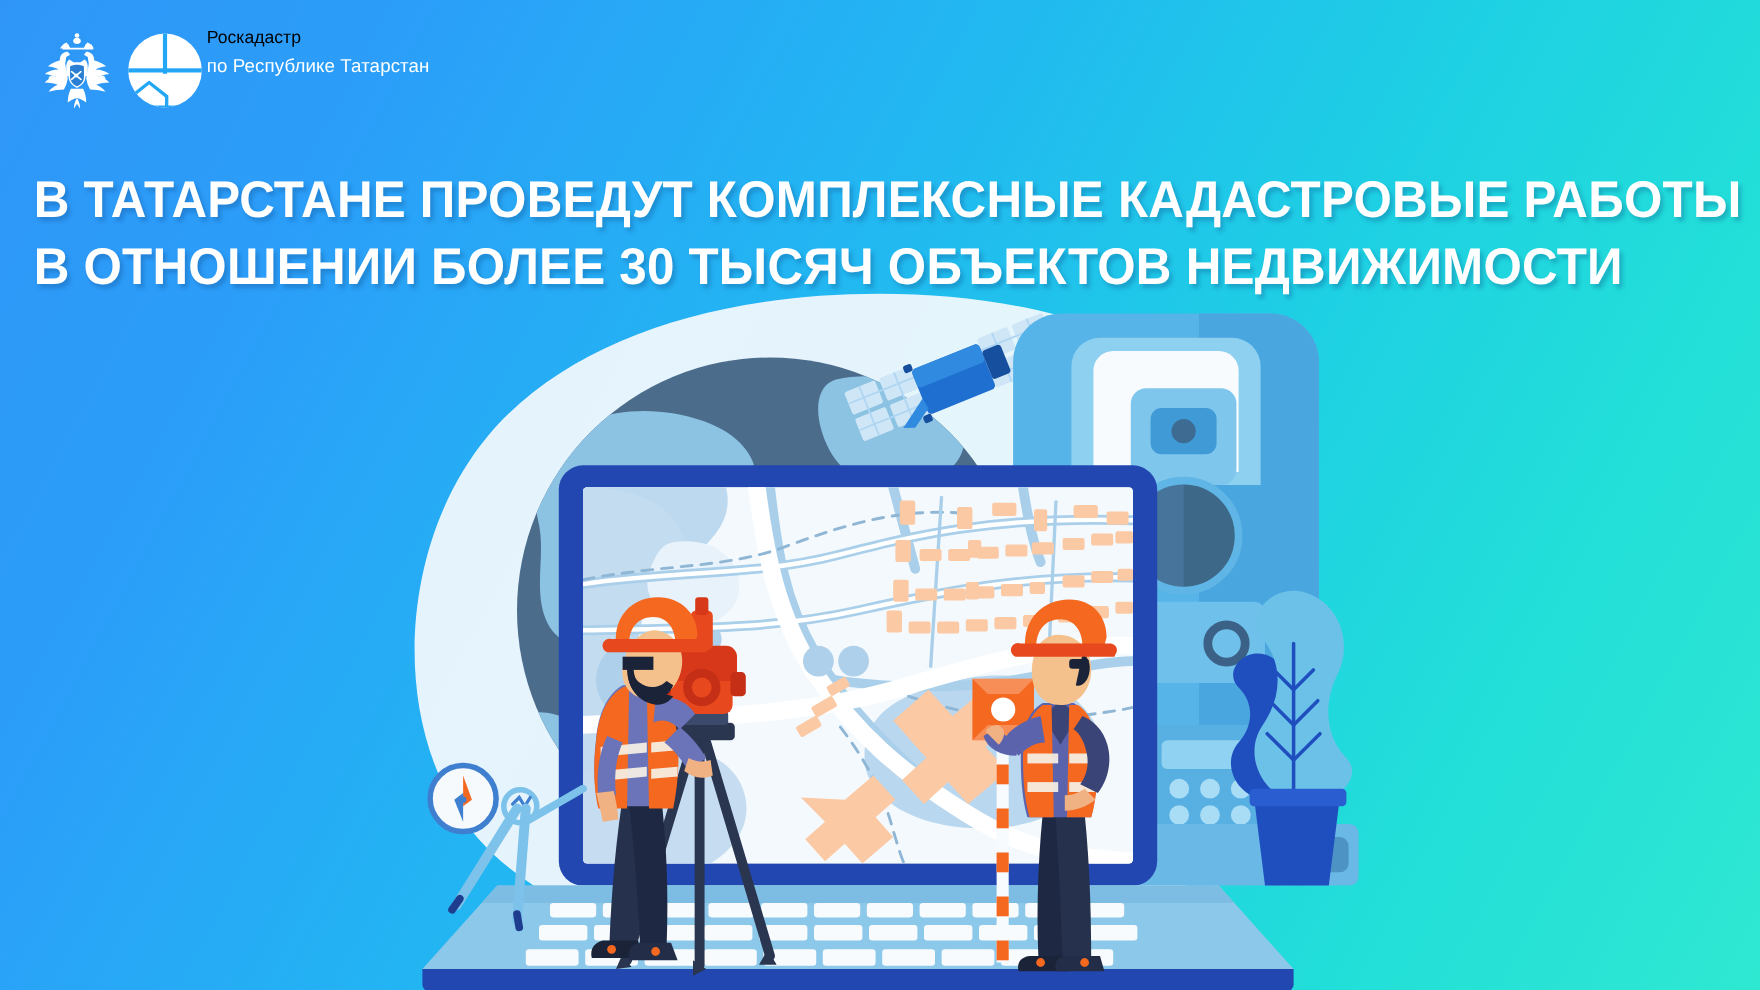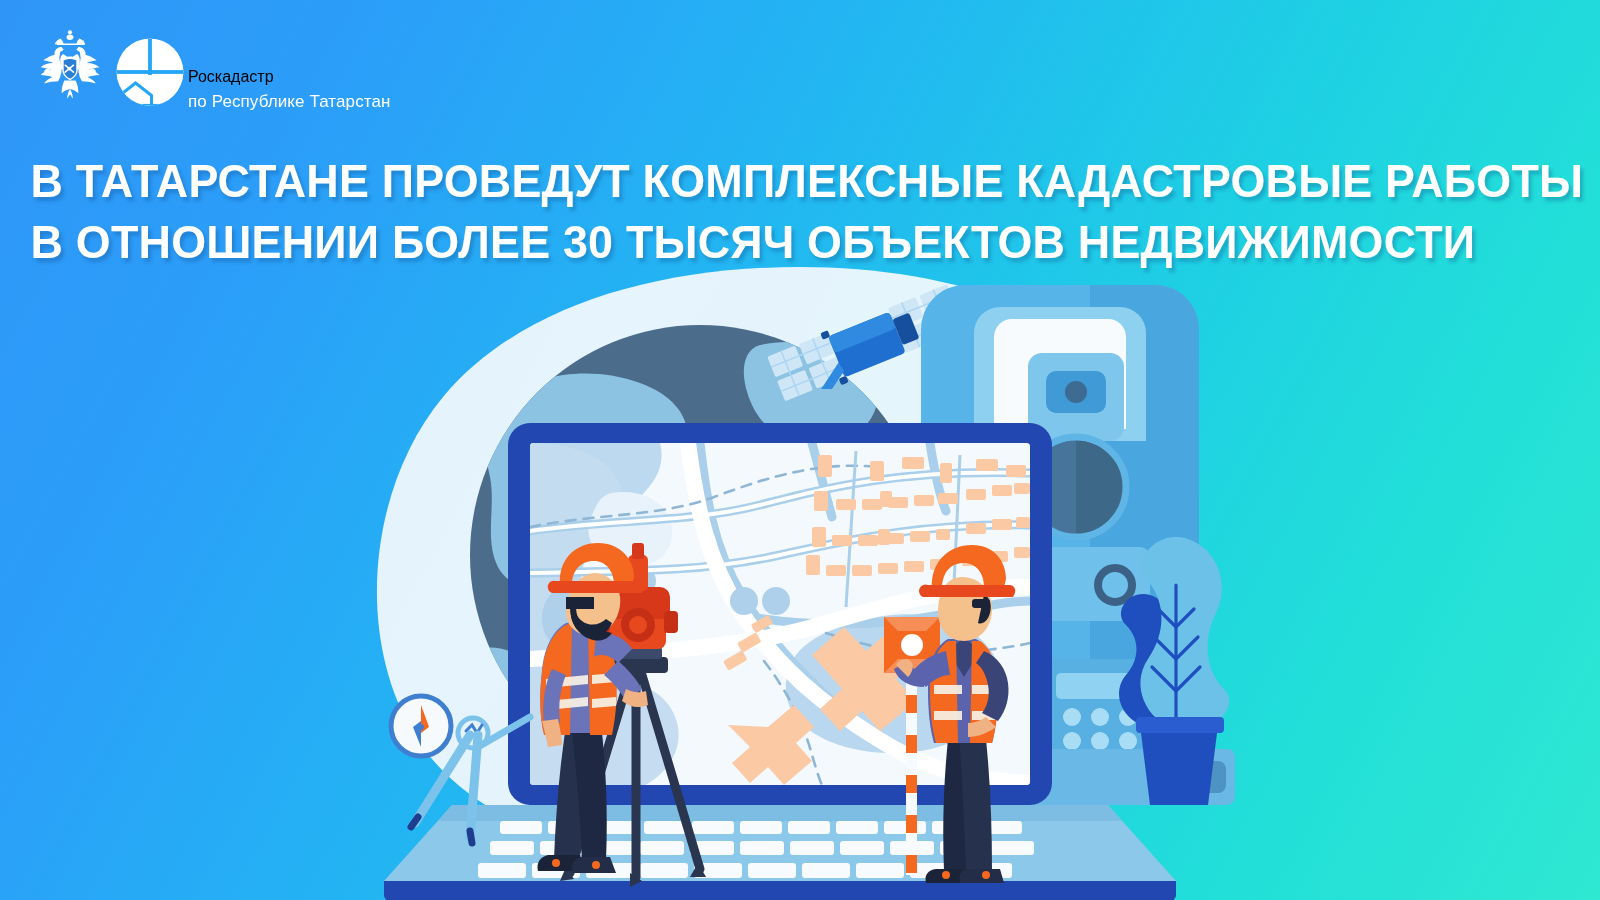--- a/index.html
+++ b/index.html
@@ -12,21 +12,21 @@
        #22b6f2 42%,
        #1ecfe4 64%,
        #22dfd8 82%,
        #2fe8d2 100%);
     position:relative;
   }
 
   
   #brand {
     position:absolute; left:28px; top:26px;
-    display:flex; align-items:flex-end; 
+    display:flex; align-items:flex-start; 
   }
   #eagle { width:84px; height:84px; flex:none; }
   #roskad-mark { width:76px; height:76px; flex:none; }
   #brand-text { display:flex; flex-direction:column; justify-content:center; }
   #brand-sub {
     color:#ffffff; font-size:17px; font-weight:normal;
     line-height:1.0; margin-top:7px; letter-spacing:.1px;
   }
 
   

